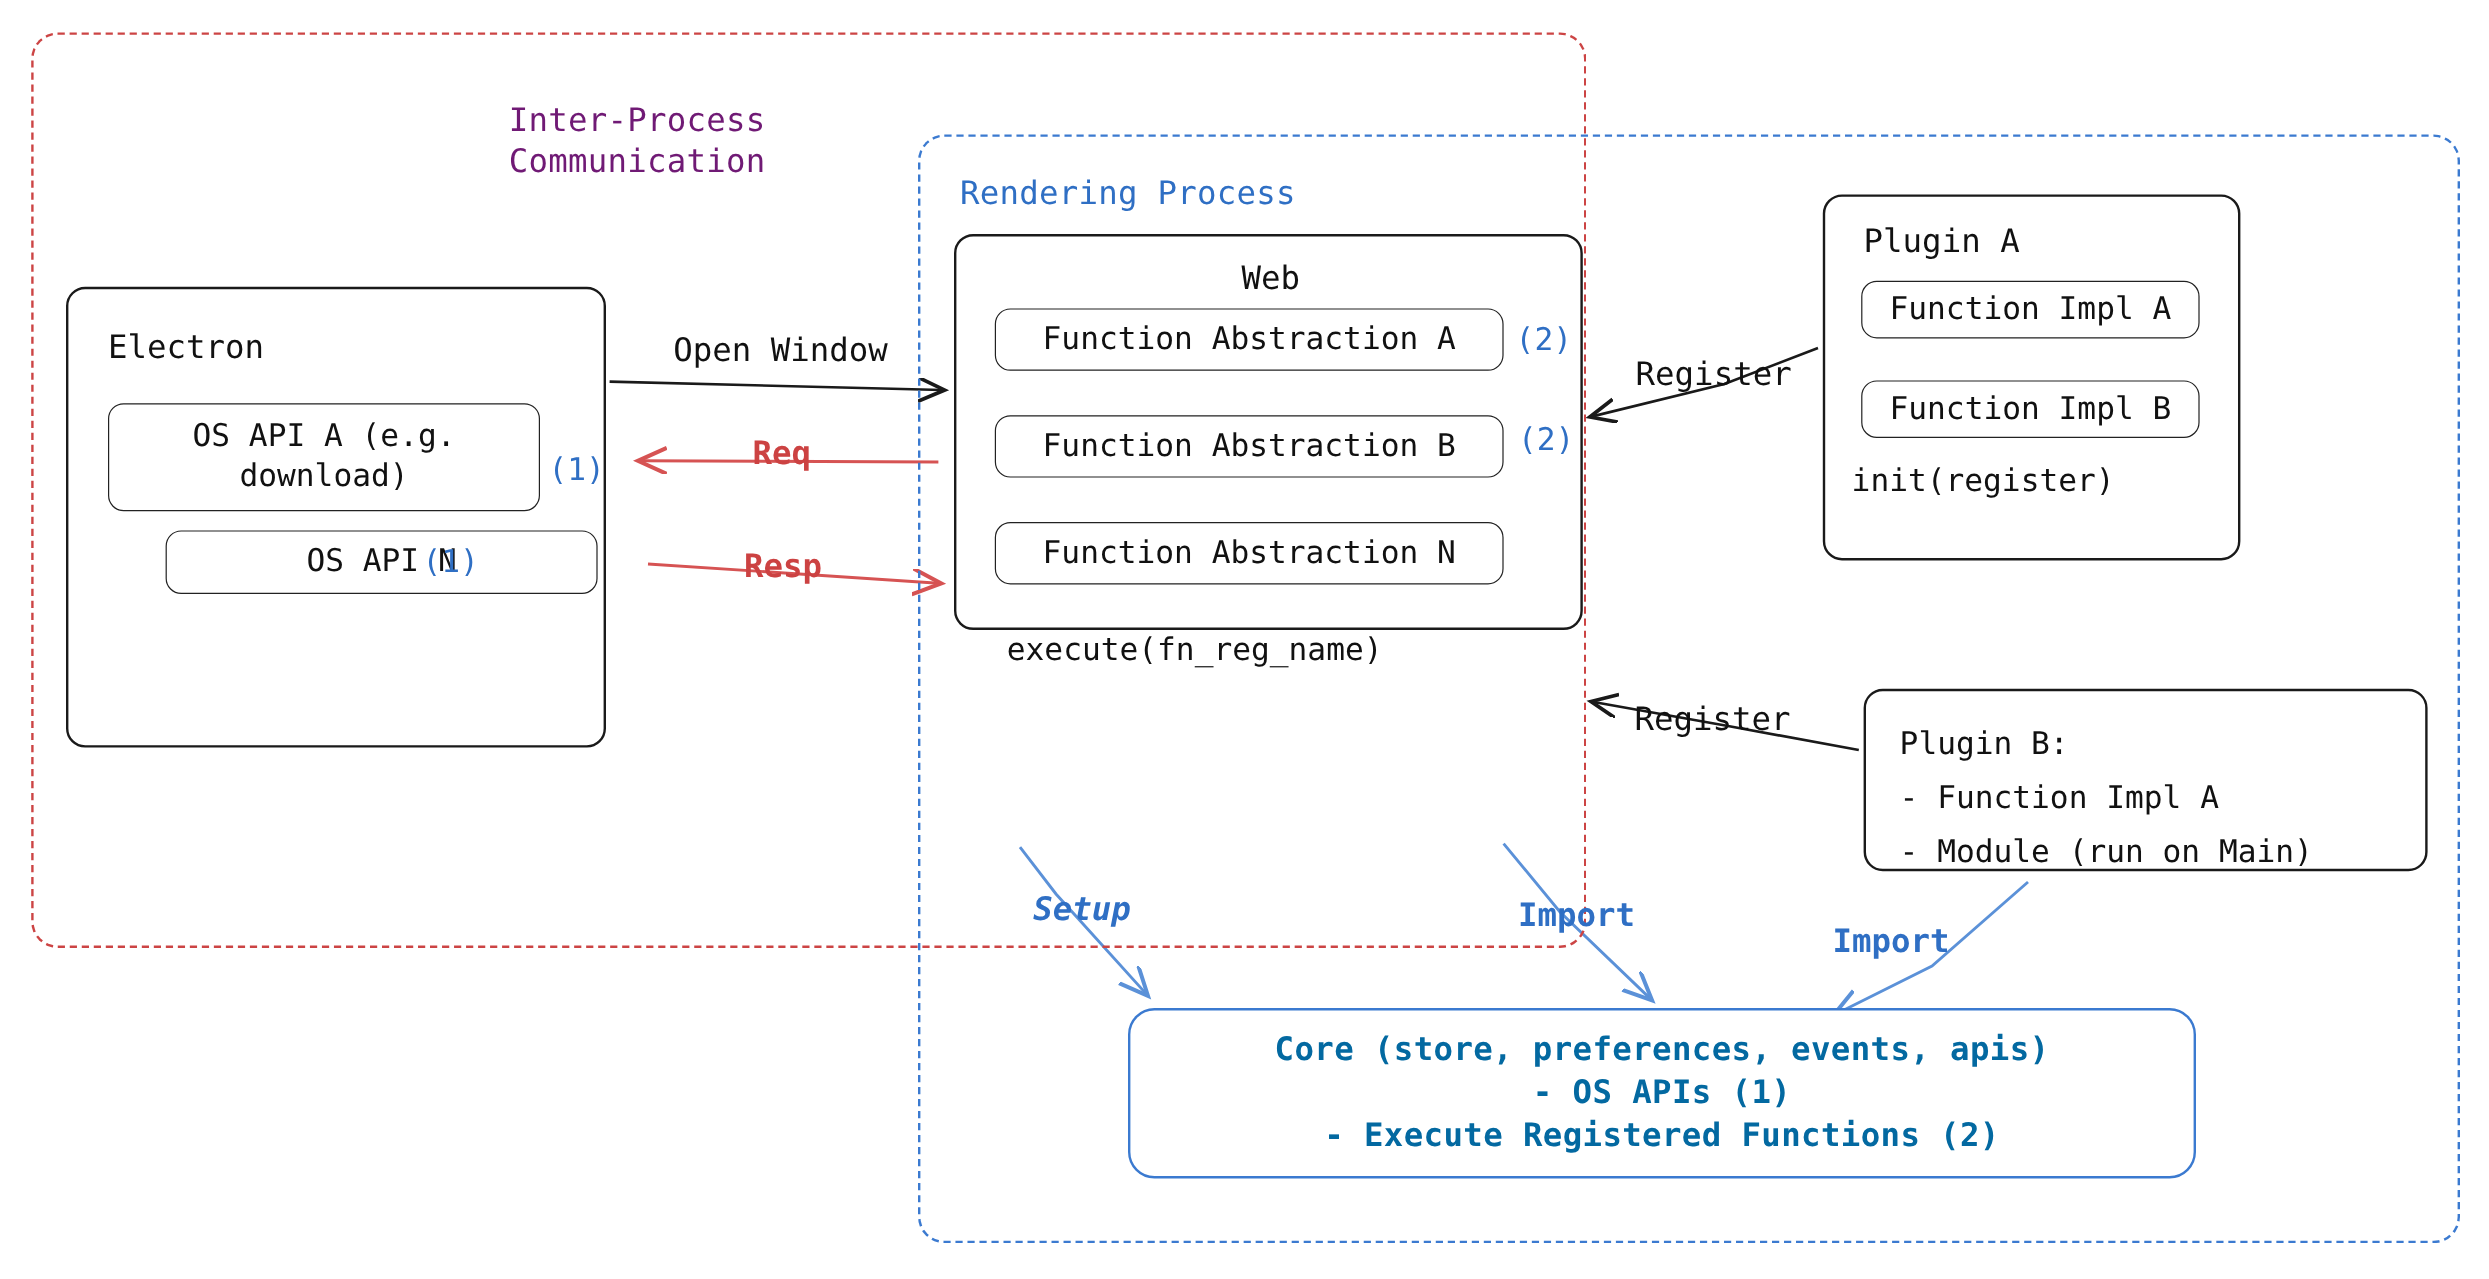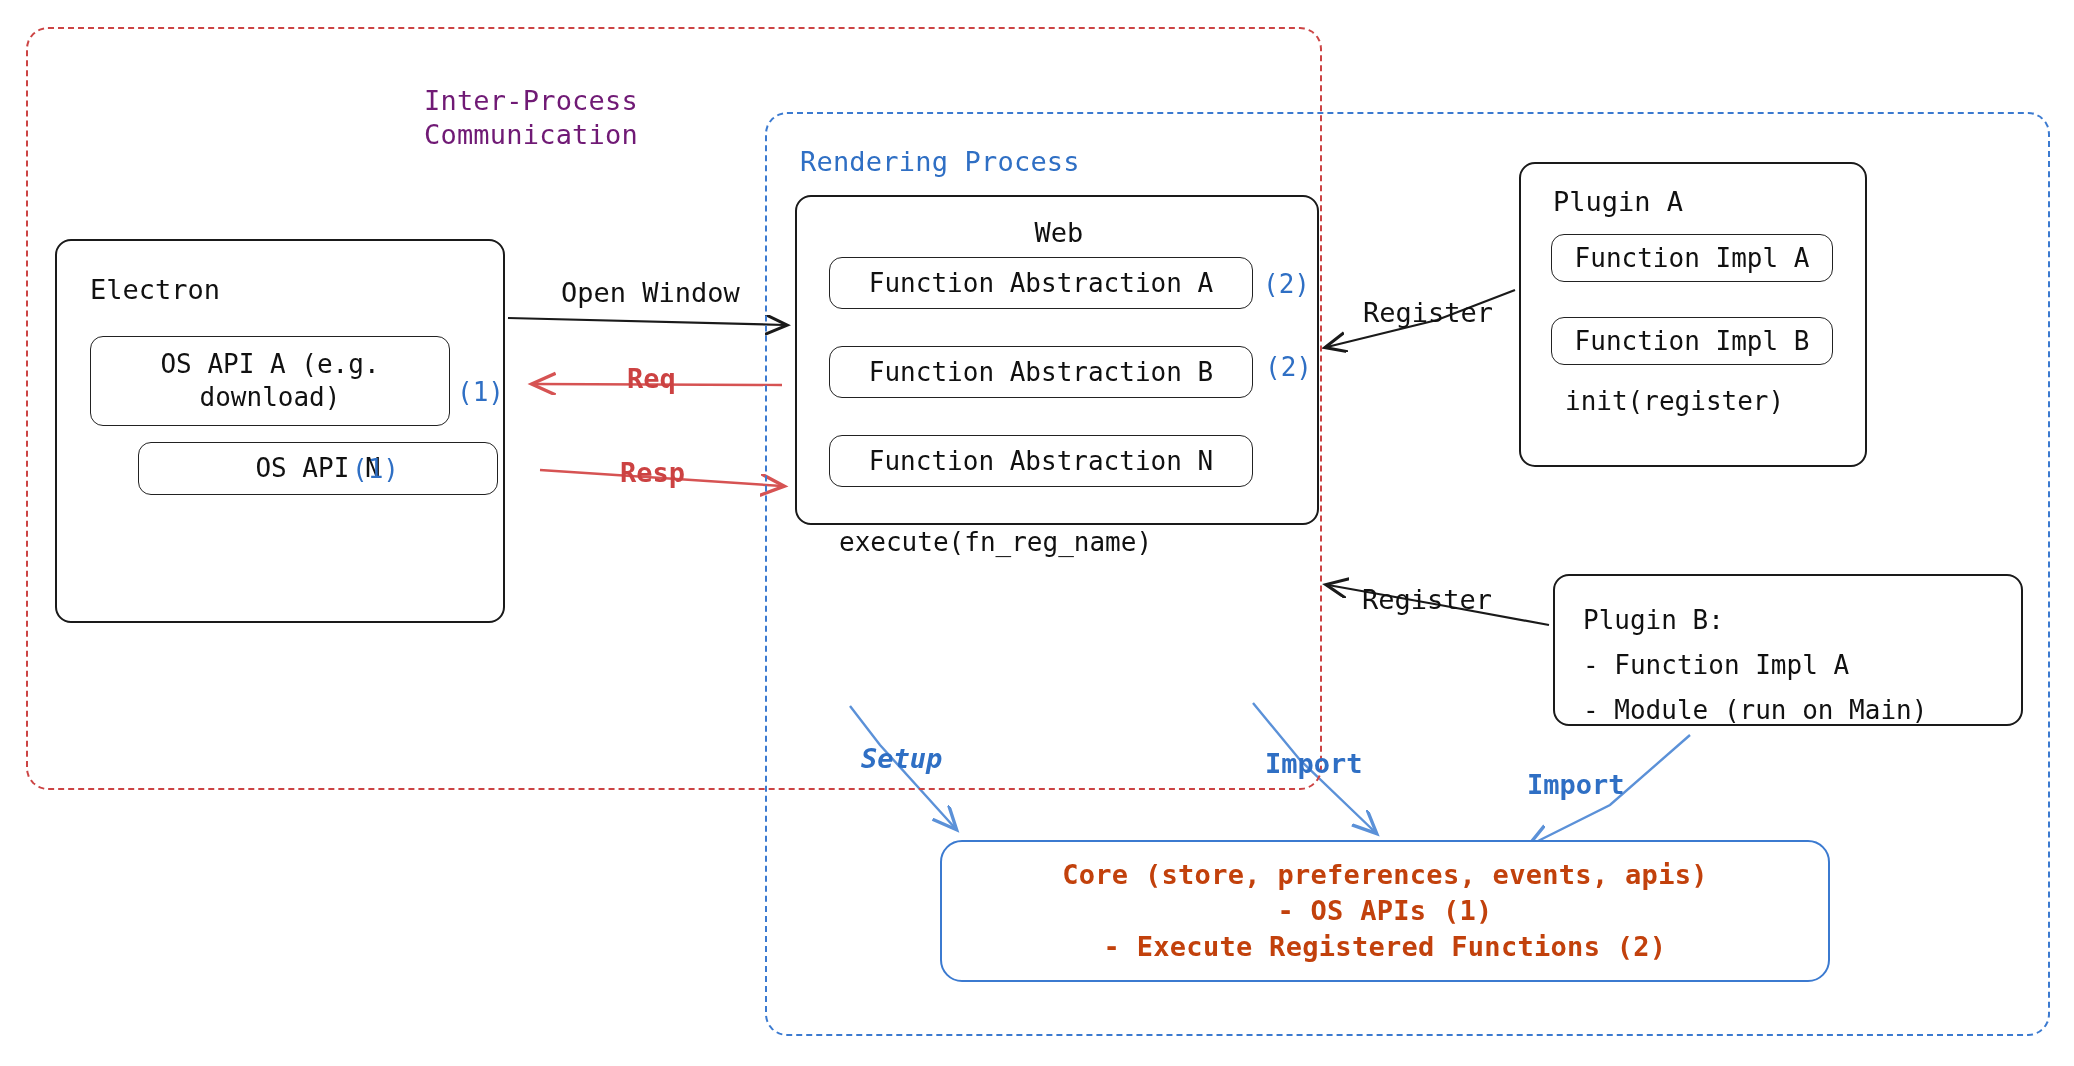--- a/index.html
+++ b/index.html
@@ -103,41 +103,41 @@
   #fa-a { left: 32px; top: 60px; width: 424px; height: 52px; }
   #fa-b { left: 32px; top: 149px; width: 424px; height: 52px; }
   #fa-n { left: 32px; top: 238px; width: 424px; height: 52px; }
   #web-exec { left: 42px; top: 330px; }
 
   
   #plugina-box { left: 1519px; top: 162px; width: 348px; height: 305px; }
   #plugina-title { left: 32px; top: 22px; }
   #fi-a { left: 30px; top: 70px; width: 282px; height: 48px; }
   #fi-b { left: 30px; top: 153px; width: 282px; height: 48px; }
-  #plugina-init { left: 44px; top: 222px; }
+  #plugina-init { left: 22px; top: 222px; }
 
   
   #pluginb-box { left: 1553px; top: 574px; width: 470px; height: 152px; padding-left: 41px; }
   #pluginb-lines {
     position: absolute;
     left: 28px; top: 22px;
     font-size: 26px; color: #111111;
     line-height: 45px; white-space: pre;
   }
 
   
   #core-box {
     left: 940px; top: 840px; width: 890px; height: 142px;
     border: 2.5px solid #3b7ad0; border-radius: 22px;
     display: flex; flex-direction: column;
     align-items: center; justify-content: center;
   }
   #core-box .core-line {
     font-size: 27px;
-    color: #c2410c;
+    color: #0369a1;
     font-weight: bold;
     white-space: pre;
     line-height: 36px;
     letter-spacing: 0.3px;
   }
 
   
   .edge-label {
     position: absolute;
     font-size: 27px;

